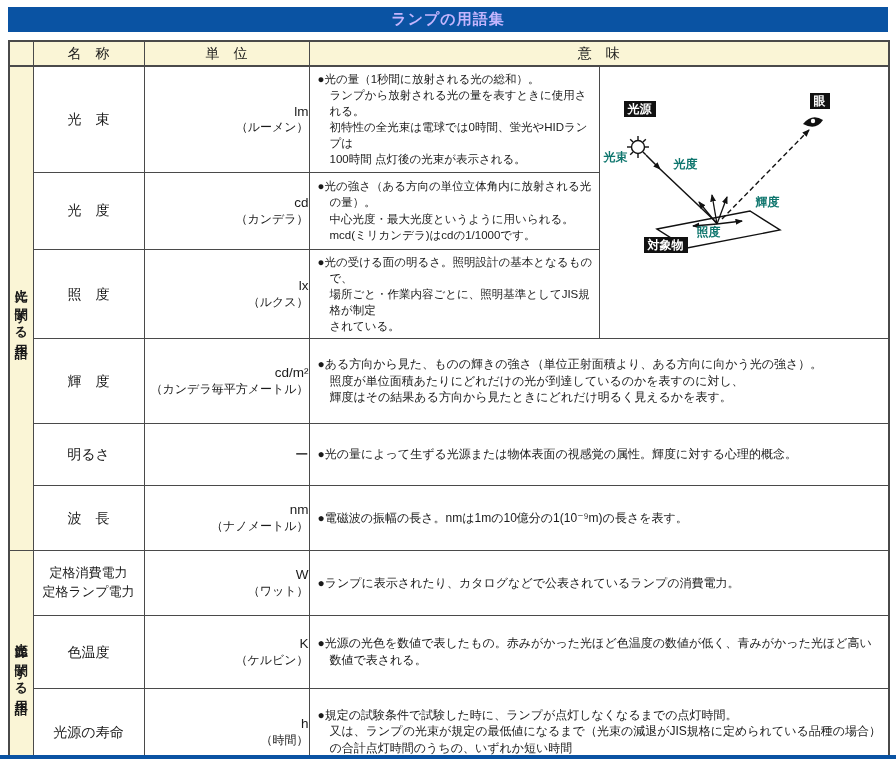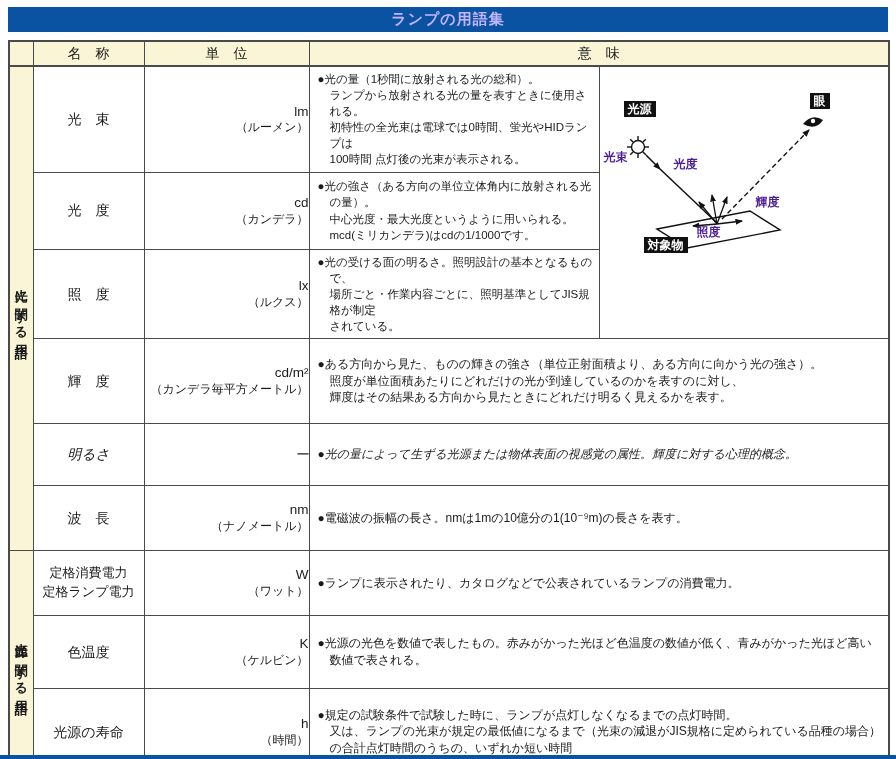--- a/index.html
+++ b/index.html
@@ -18,21 +18,21 @@
     position:absolute; left:8px; top:40px; width:880px;
     border-collapse:collapse; table-layout:fixed;
     border:2px solid #4a4a4a;
   }
   table.glossary td { border:1px solid #4a4a4a; vertical-align:middle; }
   tr.hr  { height:25px; }
   tr.r1  { height:103px; }
   tr.r2  { height:77px; }
   tr.r3  { height:73px; }
   tr.r4  { height:85px; }
-  tr.r5  { height:62px;font-style:italic; }
+  tr.r5  { height:62px; }
   tr.r6  { height:65px; }
   tr.r7  { height:65px; }
   tr.r8  { height:73px; }
   tr.r9  { height:87px; }
   .hcell {
     background:#faf5d6; font-weight:normal; font-size:14px; text-align:center;
     border-bottom-width:2px !important;
   }
   .gcell { background:#faf5d6; text-align:center; }
   .vtext {
@@ -46,21 +46,21 @@
   .mcell {
     font-size:12px; line-height:1.4; white-space:pre-line;
     padding:4px 4px 4px 20px; text-indent:-12px;
   }
   .mnarrow { font-size:11.5px; padding-right:2px; }
   .dcell { border-left:hidden; border-bottom:hidden; vertical-align:top; padding:0; }
   .diagram { position:relative; width:246px; height:251px; }
   .diagram svg { position:absolute; left:0; top:0; }
   .dlabel {
     position:absolute; font-size:12px; font-weight:bold; line-height:1;
-    white-space:nowrap; color:#4c1d95;
+    white-space:nowrap; color:#0f766e;
   }
   .tag { background:#111; color:#fff; padding:2px 4px; }
   .bottom-rule {
     position:absolute; left:0; bottom:0; width:896px; height:4px; background:#0a53a3;
   }
 </style>
 </head>
 <body>
 
 <div class="titlebar">

